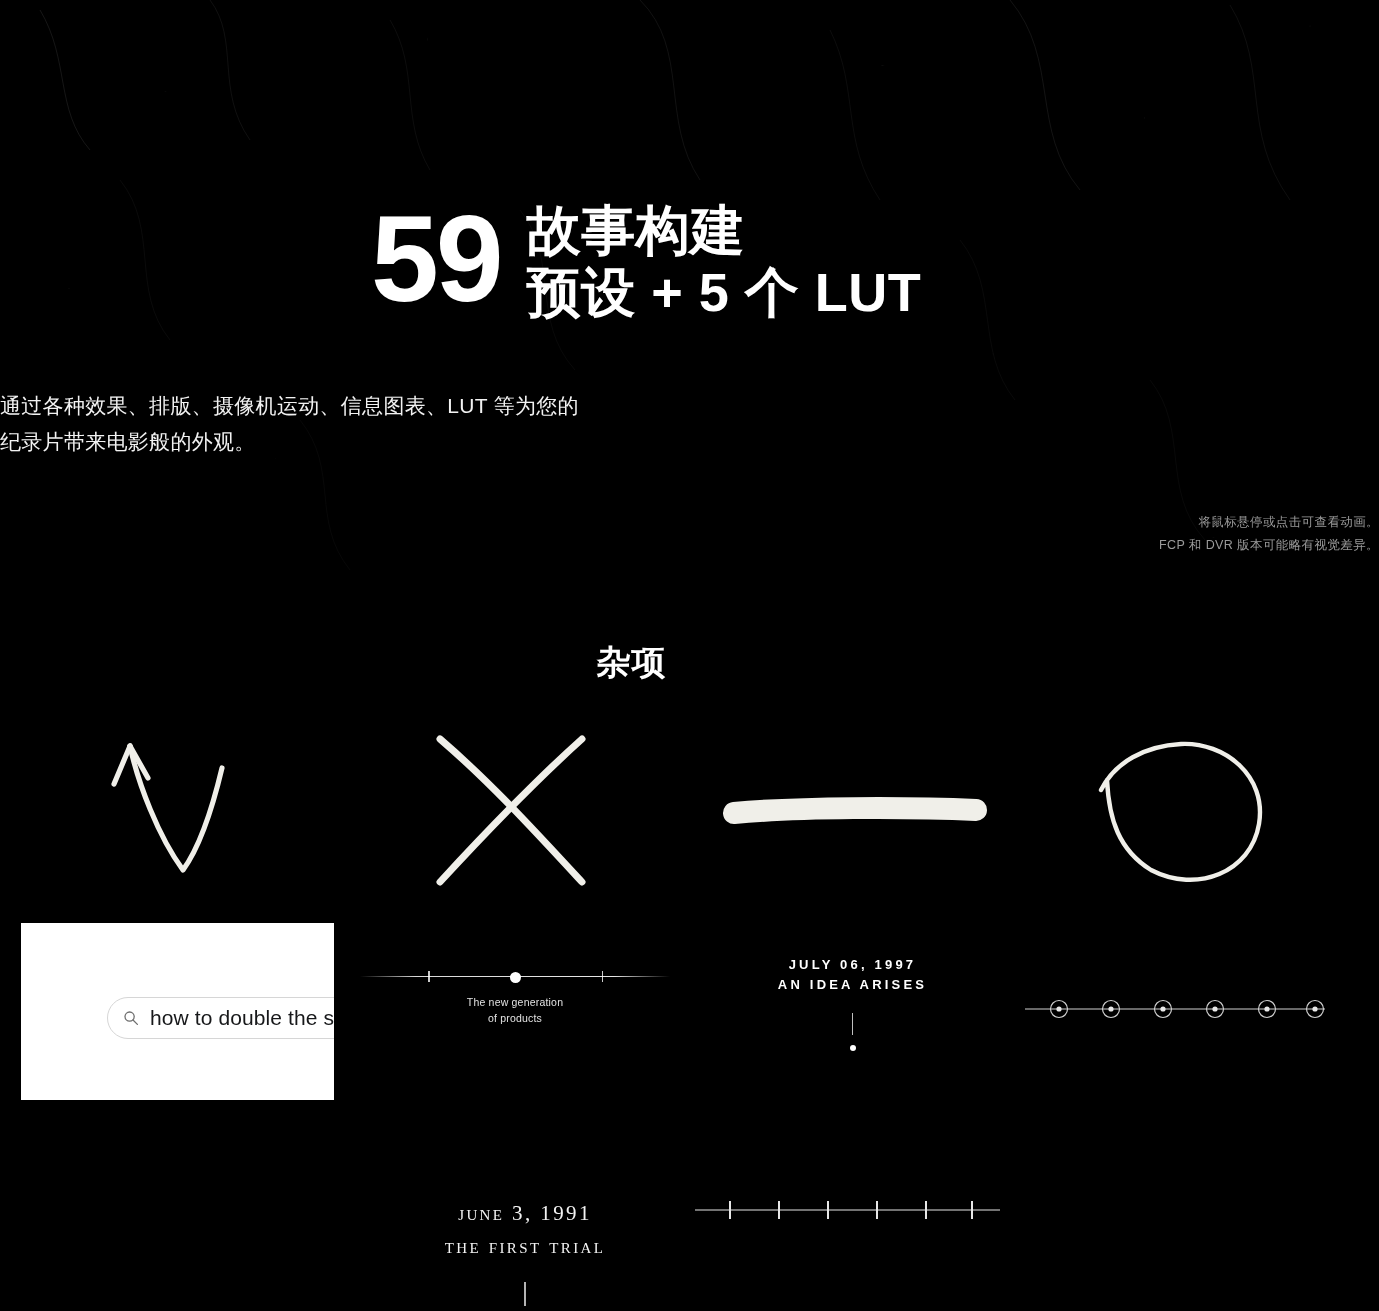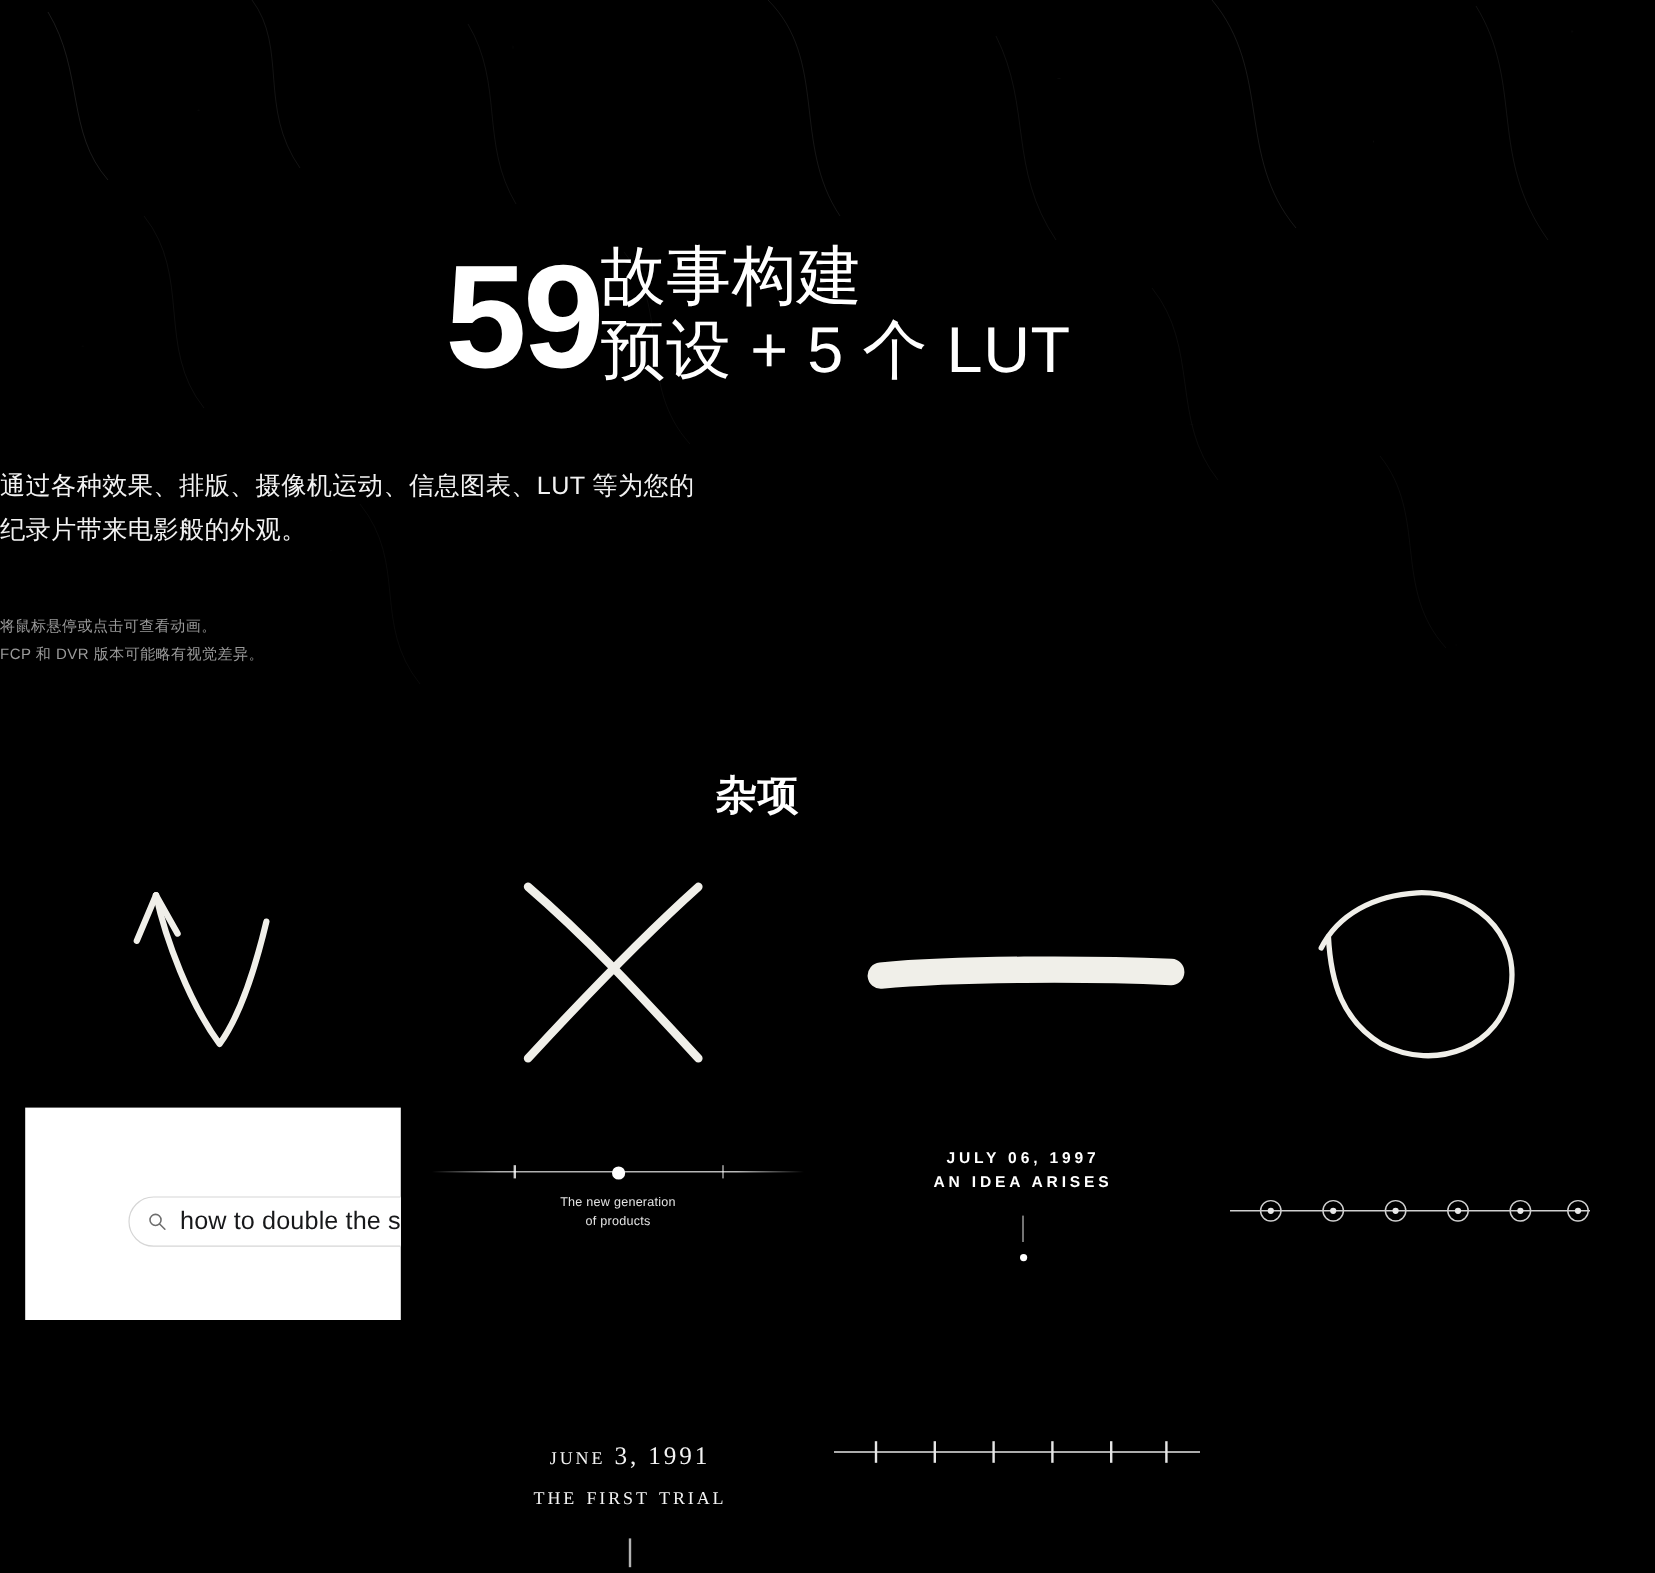--- a/index.html
+++ b/index.html
@@ -35,40 +35,40 @@
   }
   .scratches{
     position:absolute; inset:0; pointer-events:none; opacity:.5;
   }
   .scratches path{ fill:none; stroke:#fff; stroke-width:.7; }
 
   
   .hero{ position:absolute; left:0; top:0; width:1379px; }
   .headline{
     position:absolute; left:371px; top:196px;
-    display:flex; align-items:flex-end; 
+    display:flex; align-items:center; gap:26px;
   }
   .big-number{
     font-size:122px; font-weight:700; color:#fff;
     line-height:.95; letter-spacing:-3px;
   }
   .headline-lines{ padding-top:4px; }
   .headline-lines div{
-    font-size:54px; font-weight:400; color:#fff;
+    font-size:54px; font-weight:700; color:#fff;
     line-height:1.14; letter-spacing:.5px; white-space:nowrap;
   }
   .subcopy{
     position:absolute; left:0; top:388px; width:1199px;
     font-size:21px; color:#f2f2f2; line-height:1.72;
     letter-spacing:.3px;
   }
   .subcopy div{ white-space:nowrap; }
   .note{
     position:absolute; left:0; top:511px; width:1379px;
-    text-align:left;
+    text-align:right;
     font-size:12.5px; color:#9a9a9a; line-height:1.8; letter-spacing:.4px;
   }
 
   
   .section-title{
     position:absolute; left:0; top:640px; width:1263px;
     text-align:center;
     font-size:34px; font-weight:700; color:#fff; letter-spacing:1px;
   }
 

